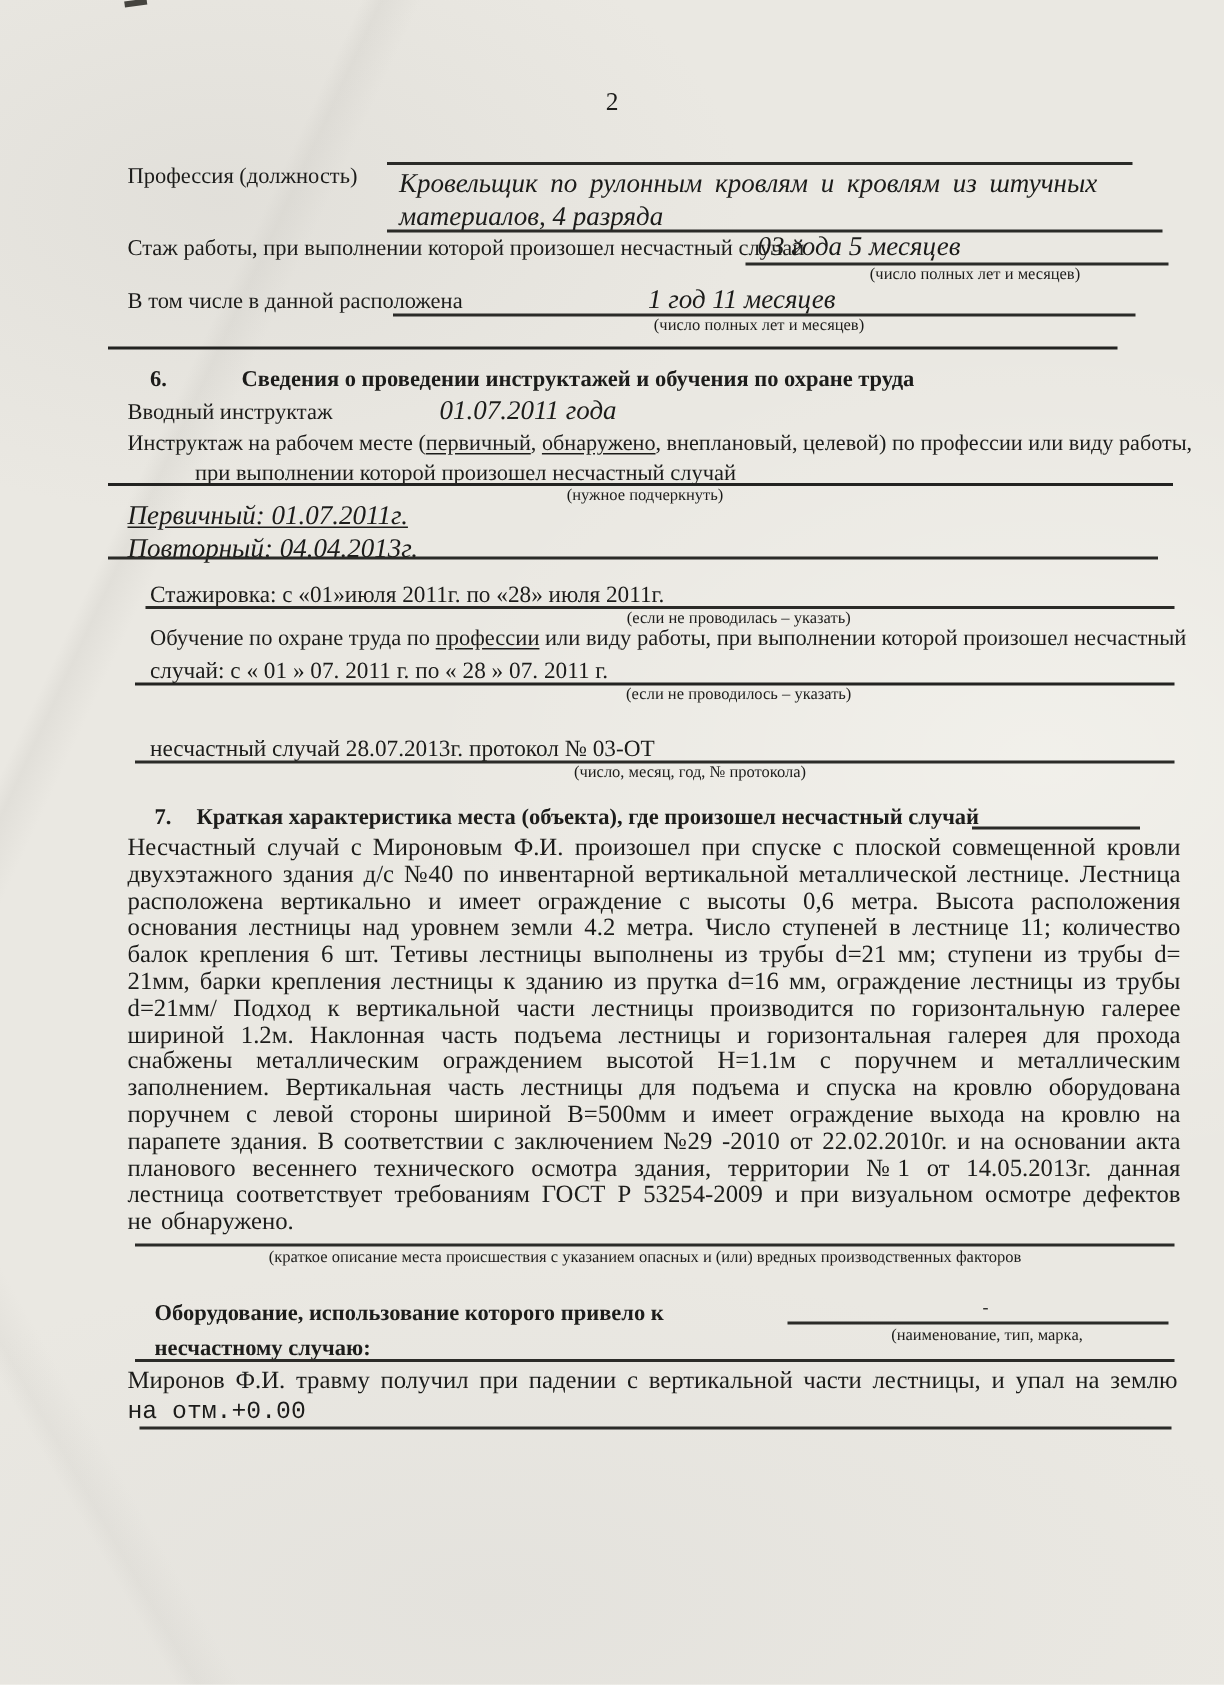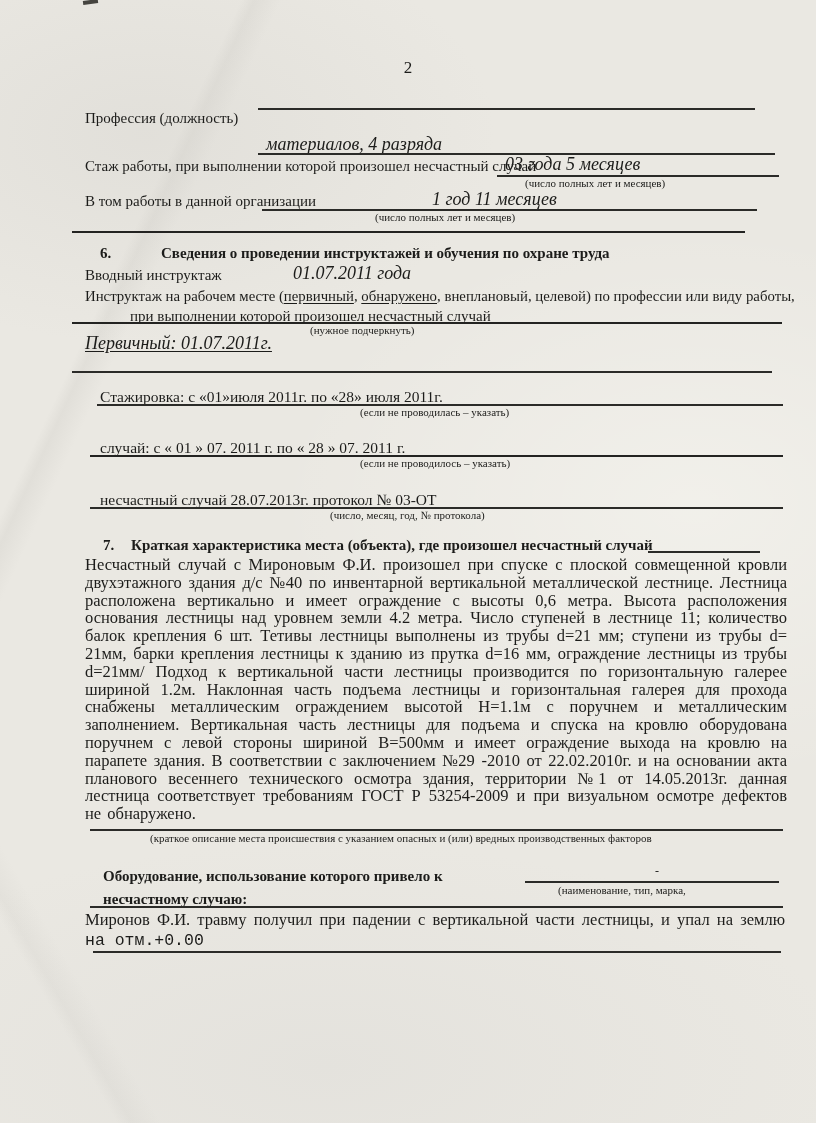--- a/index.html
+++ b/index.html
@@ -12,74 +12,77 @@
       radial-gradient(ellipse 600px 400px at 85% 45%, rgba(255,255,250,0.35), transparent 70%),
       radial-gradient(ellipse 700px 300px at 40% 95%, rgba(210,209,206,0.25), transparent 75%),
       linear-gradient(115deg, transparent 18%, rgba(185,183,177,0.18) 19%, transparent 21%),
       linear-gradient(60deg, transparent 8%, rgba(190,188,182,0.15) 9%, transparent 11%),
       #eae8e2;
   }
   .t { position:absolute; white-space:nowrap; font-size:15px; }
   .it { font-style:italic; }
   .b { font-weight:bold; }
   .ul { text-decoration:underline; text-underline-offset:2px; }
-  .cap { position:absolute; font-size:11px; white-space:nowrap; }
+  .cap { position:absolute; font-size:11px; text-align:center; white-space:nowrap; }
   .rule { position:absolute; height:1.5px; background:#2b2b28; }
   .rule2 { position:absolute; height:2px; background:#232321; }
   .para {
     position:absolute; font-size:16.5px; line-height:17.8px;
     text-align:justify; text-align-last:left; word-spacing:2px;
   }
   .hv { font-size:18px; }
   .mark-top { position:absolute; left:83px; top:0; width:15px; height:4px; background:#45443f; transform:rotate(-8deg); }
 </style>
 </head>
 <body>
 
 <div class="page">
 
   <div class="mark-top"></div>
 
   <div class="t" style="left:0; top:58px; width:816px; text-align:center; font-size:17px;">2</div>
 
   <div class="t" style="left:85px; top:110px;">Профессия (должность)</div>
   <div class="rule" style="left:258px; top:108px; width:497px;"></div>
+  <div class="t it hv" style="left:266px; top:112px; word-spacing:4px;">Кровельщик по рулонным кровлям и кровлям из штучных</div>
   <div class="t it hv" style="left:266px; top:134px;">материалов, 4 разряда</div>
   <div class="rule" style="left:258px; top:153px; width:517px;"></div>
 
   <div class="t" style="left:85px; top:158px;">Стаж  работы, при выполнении которой произошел несчастный случай</div>
   <div class="t it hv" style="left:505px; top:154px;">03 года 5 месяцев</div>
   <div class="rule" style="left:497px; top:175px; width:282px;"></div>
   <div class="cap" style="left:525px; top:177px; width:250px;">(число полных лет и месяцев)</div>
 
-  <div class="t" style="left:85px; top:193px;">В том работы в данной организации</div>
+  <div class="t" style="left:85px; top:193px;">В том числе в данной расположена</div>
   <div class="t it hv" style="left:432px; top:189px;font-family:Liberation Serif, serif;">1 год 11 месяцев</div>
   <div class="rule" style="left:262px; top:209px; width:495px;"></div>
   <div class="cap" style="left:375px; top:211px; width:262px;">(число полных лет и месяцев)</div>
 
   <div class="rule2" style="left:72px; top:231px; width:673px;"></div>
 
   <div class="t b" style="left:100px; top:245px;">6.</div>
   <div class="t b" style="left:161px; top:245px;">Сведения о проведении инструктажей и обучения по охране труда</div>
 
   <div class="t" style="left:85px; top:267px;">Вводный  инструктаж</div>
   <div class="t it hv" style="left:293px; top:263px;">01.07.2011 года</div>
 
   <div class="t" style="left:85px; top:288px; font-size:14.8px;"><span>Инструктаж на рабочем месте (</span><span class="ul">первичный</span><span>, </span><span class="ul">обнаружено</span><span>, внеплановый, целевой)  по профессии или виду работы,</span></div>
   <div class="t" style="left:85px; top:308px;margin-left:45px;">при выполнении которой произошел несчастный случай</div>
   <div class="rule2" style="left:72px; top:322px; width:710px;"></div>
   <div class="cap" style="left:310px; top:324px; width:240px;">(нужное подчеркнуть)</div>
 
   <div class="t it hv ul" style="left:85px; top:333px;">Первичный: 01.07.2011г.</div>
+  <div class="t it hv" style="left:85px; top:355px;">Повторный: 04.04.2013г.</div>
   <div class="rule" style="left:72px; top:371px; width:700px;"></div>
 
   <div class="t" style="left:100px; top:388px; font-size:15.5px;">Стажировка:  с «01»июля 2011г.  по  «28» июля 2011г.</div>
   <div class="rule" style="left:97px; top:404px; width:686px;"></div>
   <div class="cap" style="left:360px; top:406px; width:265px;">(если не проводилась – указать)</div>
 
+  <div class="t" style="left:100px; top:418px;"><span>Обучение по охране труда по </span><span class="ul">профессии</span><span> или виду работы, при  выполнении которой произошел несчастный</span></div>
   <div class="t" style="left:100px; top:439px; font-size:15.5px;">случай: с « 01 »  07.  2011 г.   по « 28 »  07. 2011 г.</div>
   <div class="rule2" style="left:90px; top:455px; width:693px;"></div>
   <div class="cap" style="left:360px; top:457px; width:265px;">(если не проводилось – указать)</div>
 
   <div class="t" style="left:100px; top:491px; font-size:15.5px;">несчастный случай  28.07.2013г.   протокол № 03-ОТ</div>
   <div class="rule" style="left:90px; top:507px; width:693px;"></div>
   <div class="cap" style="left:330px; top:509px; width:260px;">(число, месяц, год, № протокола)</div>
 
   <div class="t b" style="left:103px; top:537px;">7.</div>
   <div class="t b" style="left:131px; top:537px;">Краткая характеристика места (объекта), где произошел несчастный случай</div>

